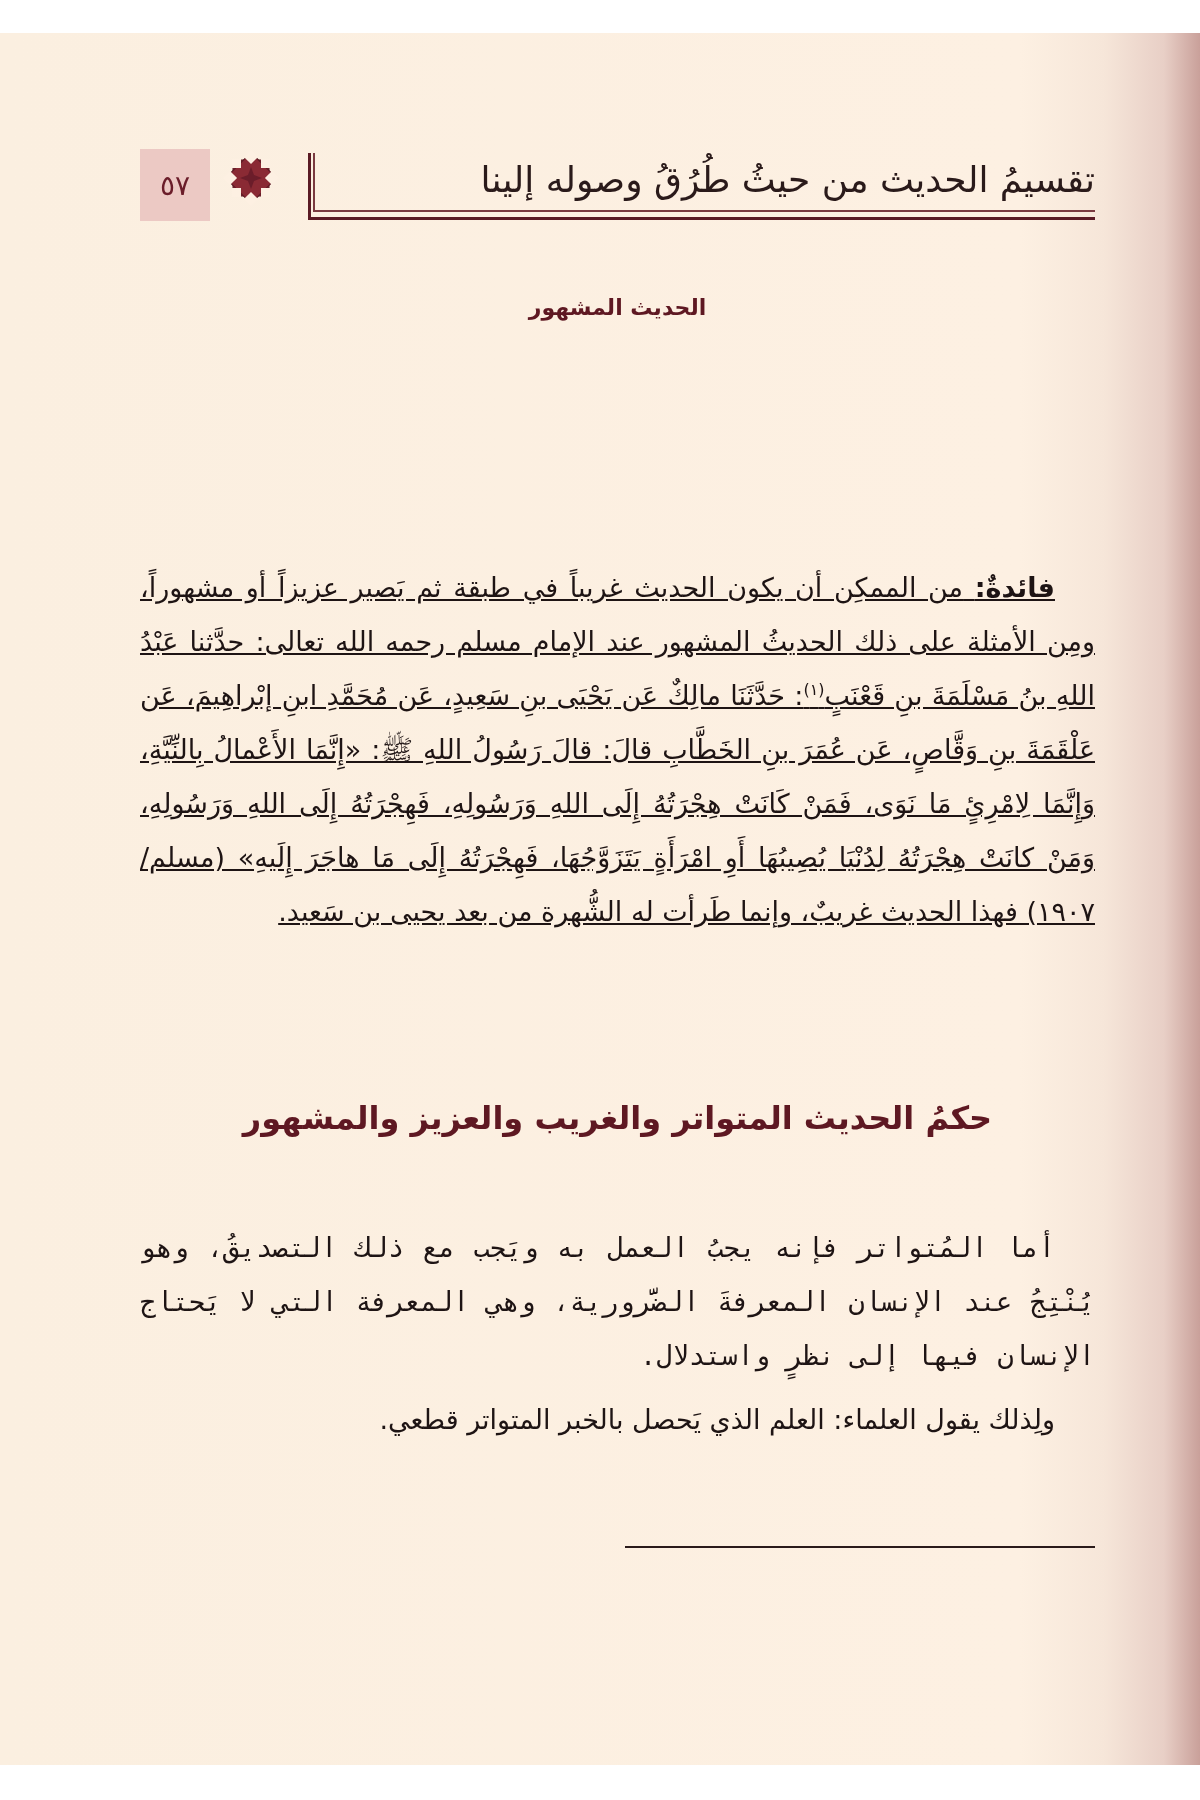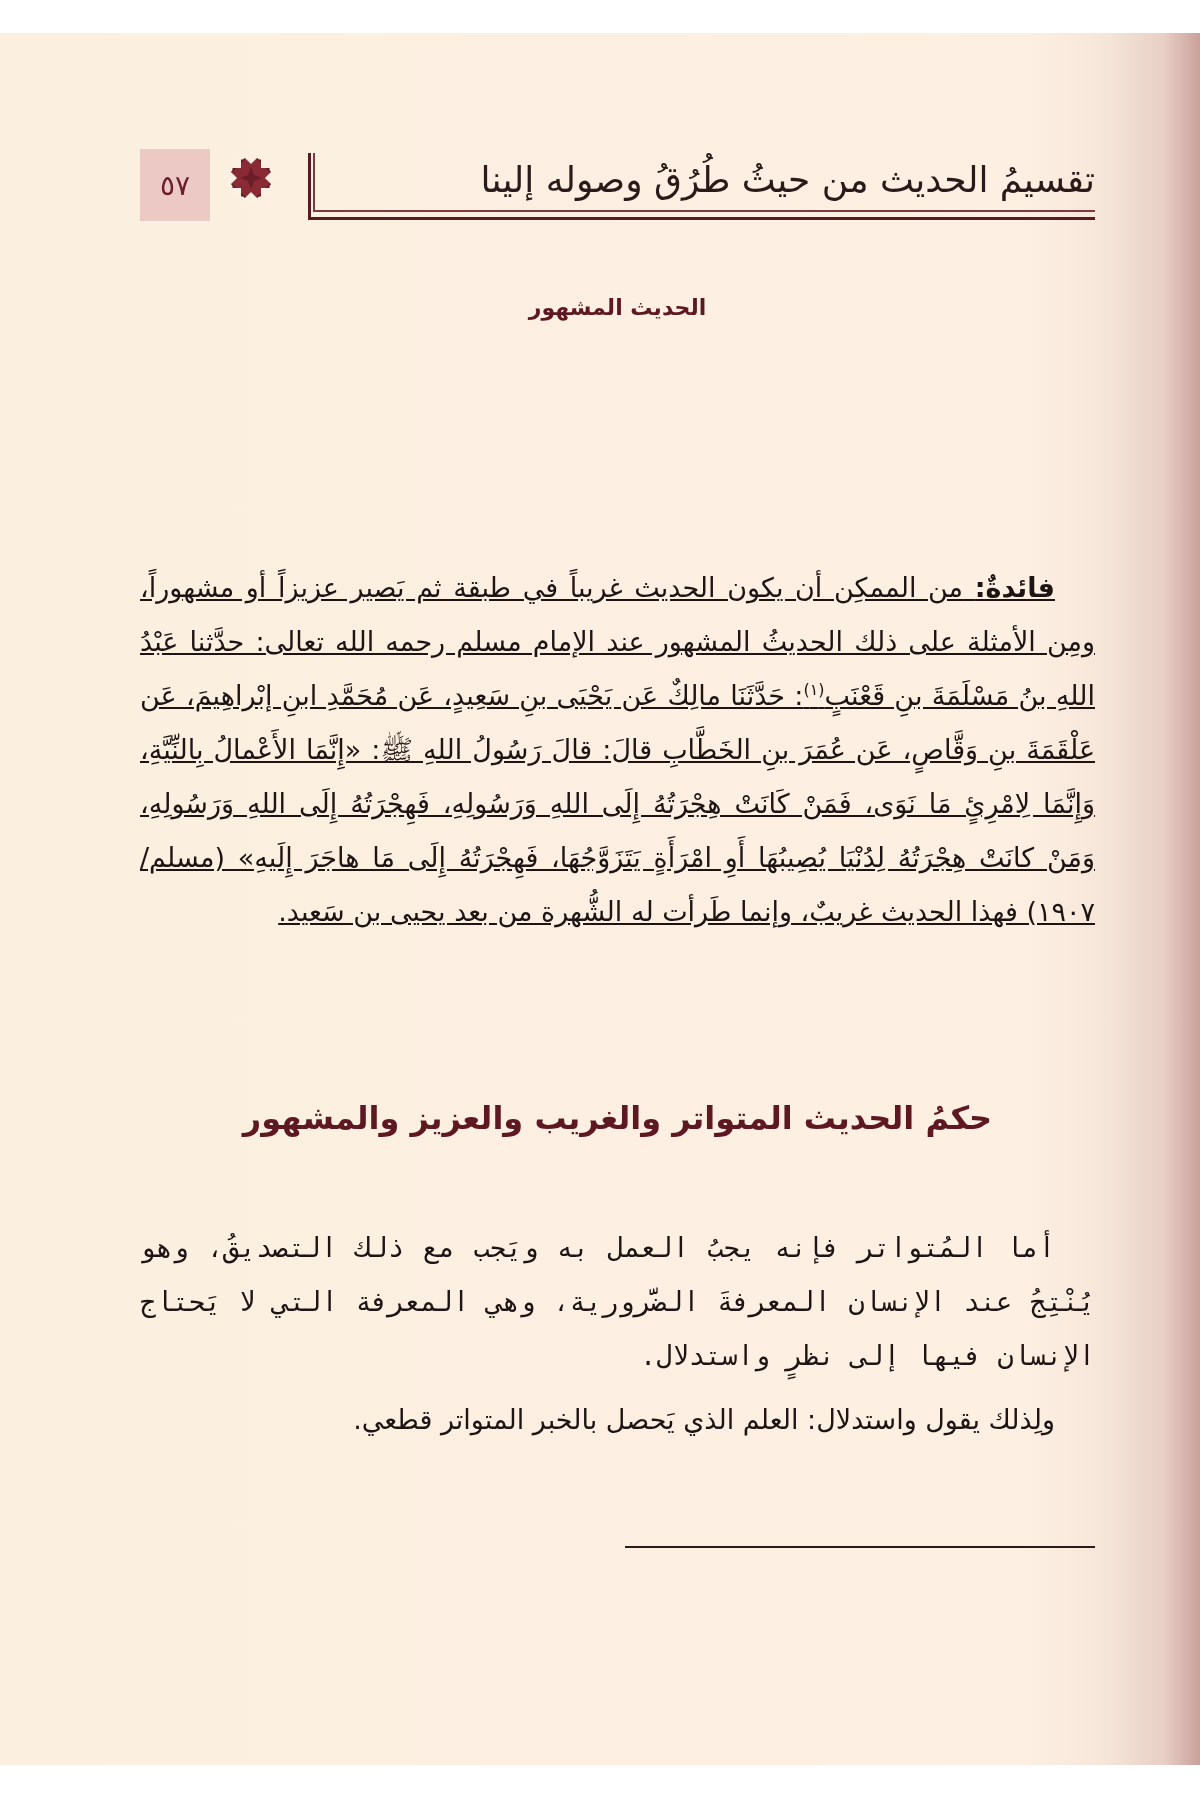--- a/index.html
+++ b/index.html
@@ -101,20 +101,20 @@
       <span>من الممكِن أن يكون الحديث غريباً في طبقة ثم يَصير عزيزاً أو مشهوراً، ومِن الأمثلة على ذلك الحديثُ المشهور عند الإمام مسلم رحمه الله تعالى: حدَّثنا عَبْدُ اللهِ بنُ مَسْلَمَةَ بنِ قَعْنَبٍ</span><span class="sup">(١)</span><span>: حَدَّثَنَا مالِكٌ عَن يَحْيَى بنِ سَعِيدٍ، عَن مُحَمَّدِ ابنِ إبْراهِيمَ، عَن عَلْقَمَةَ بنِ وَقَّاصٍ، عَن عُمَرَ بنِ الخَطَّابِ قالَ: قالَ رَسُولُ اللهِ ﷺ: «إِنَّمَا الأَعْمالُ بِالنِّيَّةِ، وَإِنَّمَا لِامْرِئٍ مَا نَوَى، فَمَنْ كَانَتْ هِجْرَتُهُ إِلَى اللهِ وَرَسُولِهِ، فَهِجْرَتُهُ إِلَى اللهِ وَرَسُولِهِ، وَمَنْ كانَتْ هِجْرَتُهُ لِدُنْيَا يُصِيبُهَا أَوِ امْرَأَةٍ يَتَزَوَّجُهَا، فَهِجْرَتُهُ إِلَى مَا هاجَرَ إِلَيهِ» (مسلم/ ١٩٠٧) فهذا الحديث غريبٌ، وإنما طَرأت له الشُّهرة من بعد يحيى بن سَعيد.</span>
     </div>
 
     <div class="section-title h2">حكمُ الحديث المتواتر والغريب والعزيز والمشهور</div>
 
     <div class="para p3">
       <span class="indent"></span><span>أما المُتواتر فإنه يجبُ العمل به ويَجب مع ذلك التصديقُ، وهو يُنْتِجُ عند الإنسان المعرفةَ الضَّرورية، وهي المعرفة التي لا يَحتاج الإنسان فيها إلى نظرٍ واستدلال.</span>
     </div>
 
     <div class="para p4">
-      <span class="indent"></span><span>ولِذلك يقول واستدلال: العلم الذي يَحصل بالخبر المتواتر قطعي.</span>
+      <span class="indent"></span><span>ولِذلك يقول العلماء: العلم الذي يَحصل بالخبر المتواتر قطعي.</span>
     </div>
 
     <div class="fn-rule"></div>
 
 
   </div>
 </div>
 
 </body></html>

